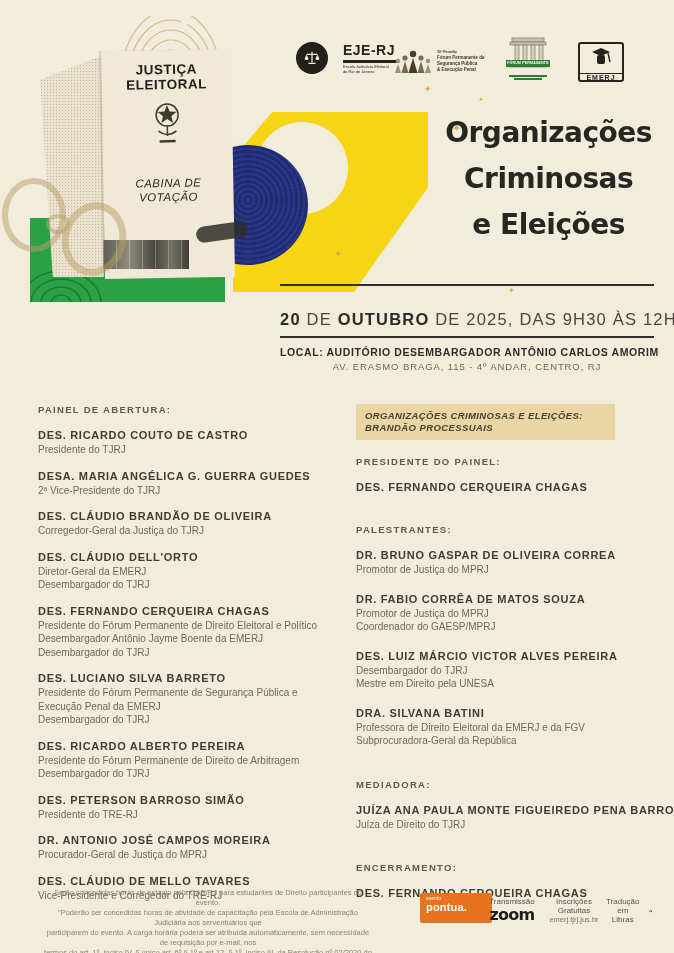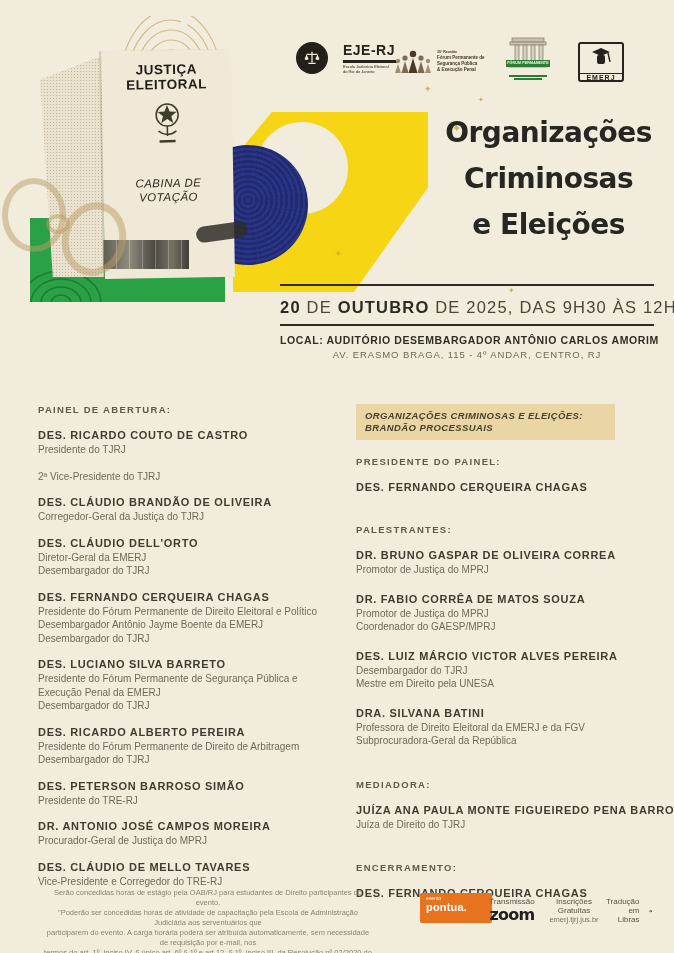--- a/index.html
+++ b/index.html
@@ -50,21 +50,21 @@
   .court-subbar{height:2px;background:#2e7d32;margin:1px 3px;}
   .logo-emerj{left:578px;top:42px;width:42px;height:36px;border:2px solid #26231c;border-radius:3px;
     background:#f2ecdc;text-align:center;}
   .emerj-name{font-size:7px;font-weight:bold;letter-spacing:1px;color:#26231c;border-top:1px solid #26231c;margin-top:1px;}
   
   .main-title{right:22px;top:110px;text-align:center;font-family:"DejaVu Sans",sans-serif;
     font-weight:bold;font-size:28px;line-height:46px;letter-spacing:-.5px;color:#272722;}
   
   .date-block{left:280px;top:284px;width:374px;text-align:center;}
   .rule{height:2px;background:#2e2c26;}
-  .date-line{padding:1px 0 7px;font-size:16.5px;letter-spacing:1.2px;color:#4a463c;white-space:nowrap;margin-top:11px;}
+  .date-line{padding:24px 0 7px;font-size:16.5px;letter-spacing:1.2px;color:#4a463c;white-space:nowrap;}
   .date-line .b{font-weight:bold;color:#2b2a24;}
   .loc-line{margin-top:8px;font-weight:bold;font-size:10.5px;letter-spacing:.6px;color:#2f2d26;white-space:nowrap;}
   .addr-line{margin-top:3px;font-size:9.5px;letter-spacing:.9px;color:#6e6856;white-space:nowrap;}
   
   .col{width:300px;}
   .col-left{left:38px;top:404px;}
   .col-right{left:356px;top:404px;}
   .sec-label{font-size:9.5px;font-weight:bold;letter-spacing:1.3px;color:#5f594a;margin-bottom:14px;white-space:nowrap;}
   .entry{margin-bottom:13px;}
   .nm{font-weight:bold;font-size:11px;letter-spacing:.7px;color:#3f3c31;margin-bottom:2px;white-space:nowrap;}
@@ -78,21 +78,21 @@
     color:#fff;padding:2px 0 0 6px;box-sizing:border-box;}
   .pontua .sm{font-size:5px;line-height:6px;}
   .pontua .br{font-size:11px;font-weight:bold;letter-spacing:.2px;}
   .fbadge{text-align:center;}
   .fbadge .lbl{font-size:8px;line-height:9px;color:#5a5244;}
   .zoom-brand{font-family:"DejaVu Sans",sans-serif;font-weight:bold;font-size:16px;letter-spacing:-.8px;color:#21201a;line-height:17px;}
   .badge-zoom{left:484px;top:897px;width:56px;}
   .badge-insc{left:543px;top:897px;width:62px;}
   .badge-libras{left:606px;top:897px;width:46px;}
   .ins-val{font-size:7.5px;color:#7a7260;line-height:10px;}
-  .libras-wrap{display:flex;align-items:center;gap:9px;justify-content:center;text-align:right;}
+  .libras-wrap{display:flex;align-items:center;gap:9px;justify-content:center;}
 </style>
 </head>
 <body>
 
 <div id="poster">
 
   <svg class="abs fingerprint-top" width="106" height="130" viewBox="0 0 106 130">
     <g fill="none" stroke="#cdb27b" stroke-width="1.2" opacity=".85">
       <ellipse cx="53" cy="64" rx="8" ry="11"></ellipse>
         <ellipse cx="53" cy="64" rx="15" ry="20" stroke-dasharray="40 5"></ellipse>
@@ -234,20 +234,21 @@
   </div>
 
   <div class="abs col col-left">
     <div class="sec-label">PAINEL DE ABERTURA:</div>
 
     <div class="entry">
       <div class="nm">DES. RICARDO COUTO DE CASTRO</div>
       <div class="rl">Presidente do TJRJ</div>
     </div>
     <div class="entry">
+      <div class="nm">DESA. MARIA ANGÉLICA G. GUERRA GUEDES</div>
       <div class="rl">2ª Vice-Presidente do TJRJ</div>
     </div>
     <div class="entry">
       <div class="nm">DES. CLÁUDIO BRANDÃO DE OLIVEIRA</div>
       <div class="rl">Corregedor-Geral da Justiça do TJRJ</div>
     </div>
     <div class="entry">
       <div class="nm">DES. CLÁUDIO DELL'ORTO</div>
       <div class="rl">Diretor-Geral da EMERJ</div>
       <div class="rl">Desembargador do TJRJ</div>

